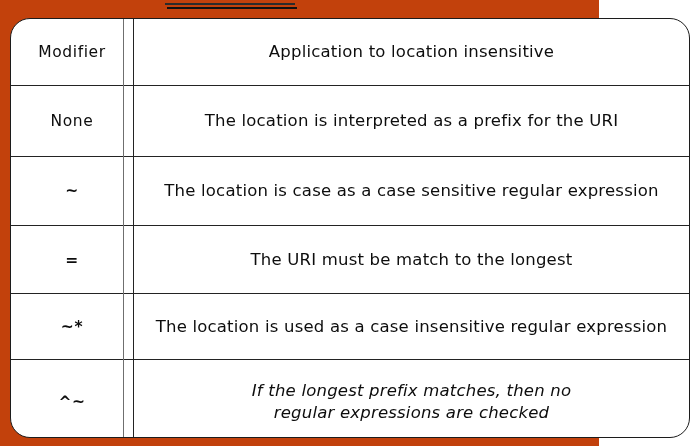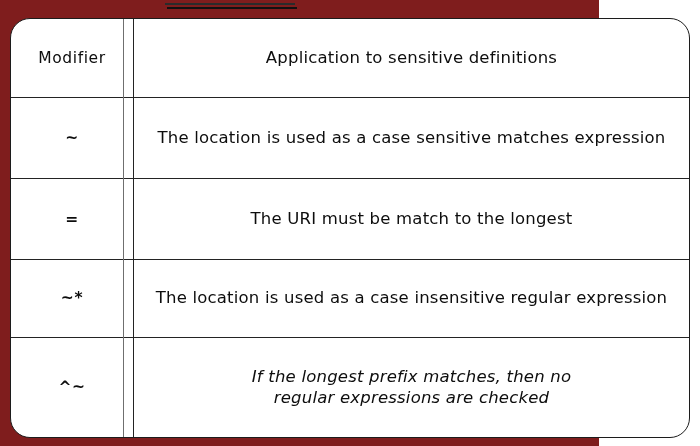--- a/index.html
+++ b/index.html
@@ -12,21 +12,21 @@
     height: 446px;
     overflow: hidden;
     font-family: "DejaVu Sans", sans-serif;
     -webkit-font-smoothing: antialiased;
   }
 
   #canvas {
     position: relative;
     width: 599px;
     height: 446px;
-    background: #7f1d1d;
+    background: #c2410c;
   }
 
   
   .top-mark {
     position: absolute;
     left: 165px;
     top: 3px;
     width: 132px;
     height: 8px;
   }
@@ -142,27 +142,31 @@
     <div class="l2"></div>
   </div>
 
   <div class="table-wrap">
     <div class="col-divider-ghost"></div>
 
     <table class="grid">
       <tbody>
         <tr class="r-head">
           <td class="col-modifier hand-up">Modifier</td>
-          <td class="col-desc hand-up">Application to sensitive definitions</td>
+          <td class="col-desc hand-up">Application to location insensitive</td>
         </tr>
 
+        <tr class="r-1">
+          <td class="col-modifier hand-up">None</td>
+          <td class="col-desc hand-up">The location is interpreted as a prefix for the URI</td>
+        </tr>
 
         <tr class="r-2">
           <td class="col-modifier sym">~</td>
-          <td class="col-desc hand-up">The location is used as a case sensitive matches expression</td>
+          <td class="col-desc hand-up">The location is case as a case sensitive regular expression</td>
         </tr>
 
         <tr class="r-3">
           <td class="col-modifier sym">=</td>
           <td class="col-desc hand-up">The URI must be match to the longest</td>
         </tr>
 
         <tr class="r-4">
           <td class="col-modifier sym">~*</td>
           <td class="col-desc hand-up">The location is used as a case insensitive regular expression</td>

